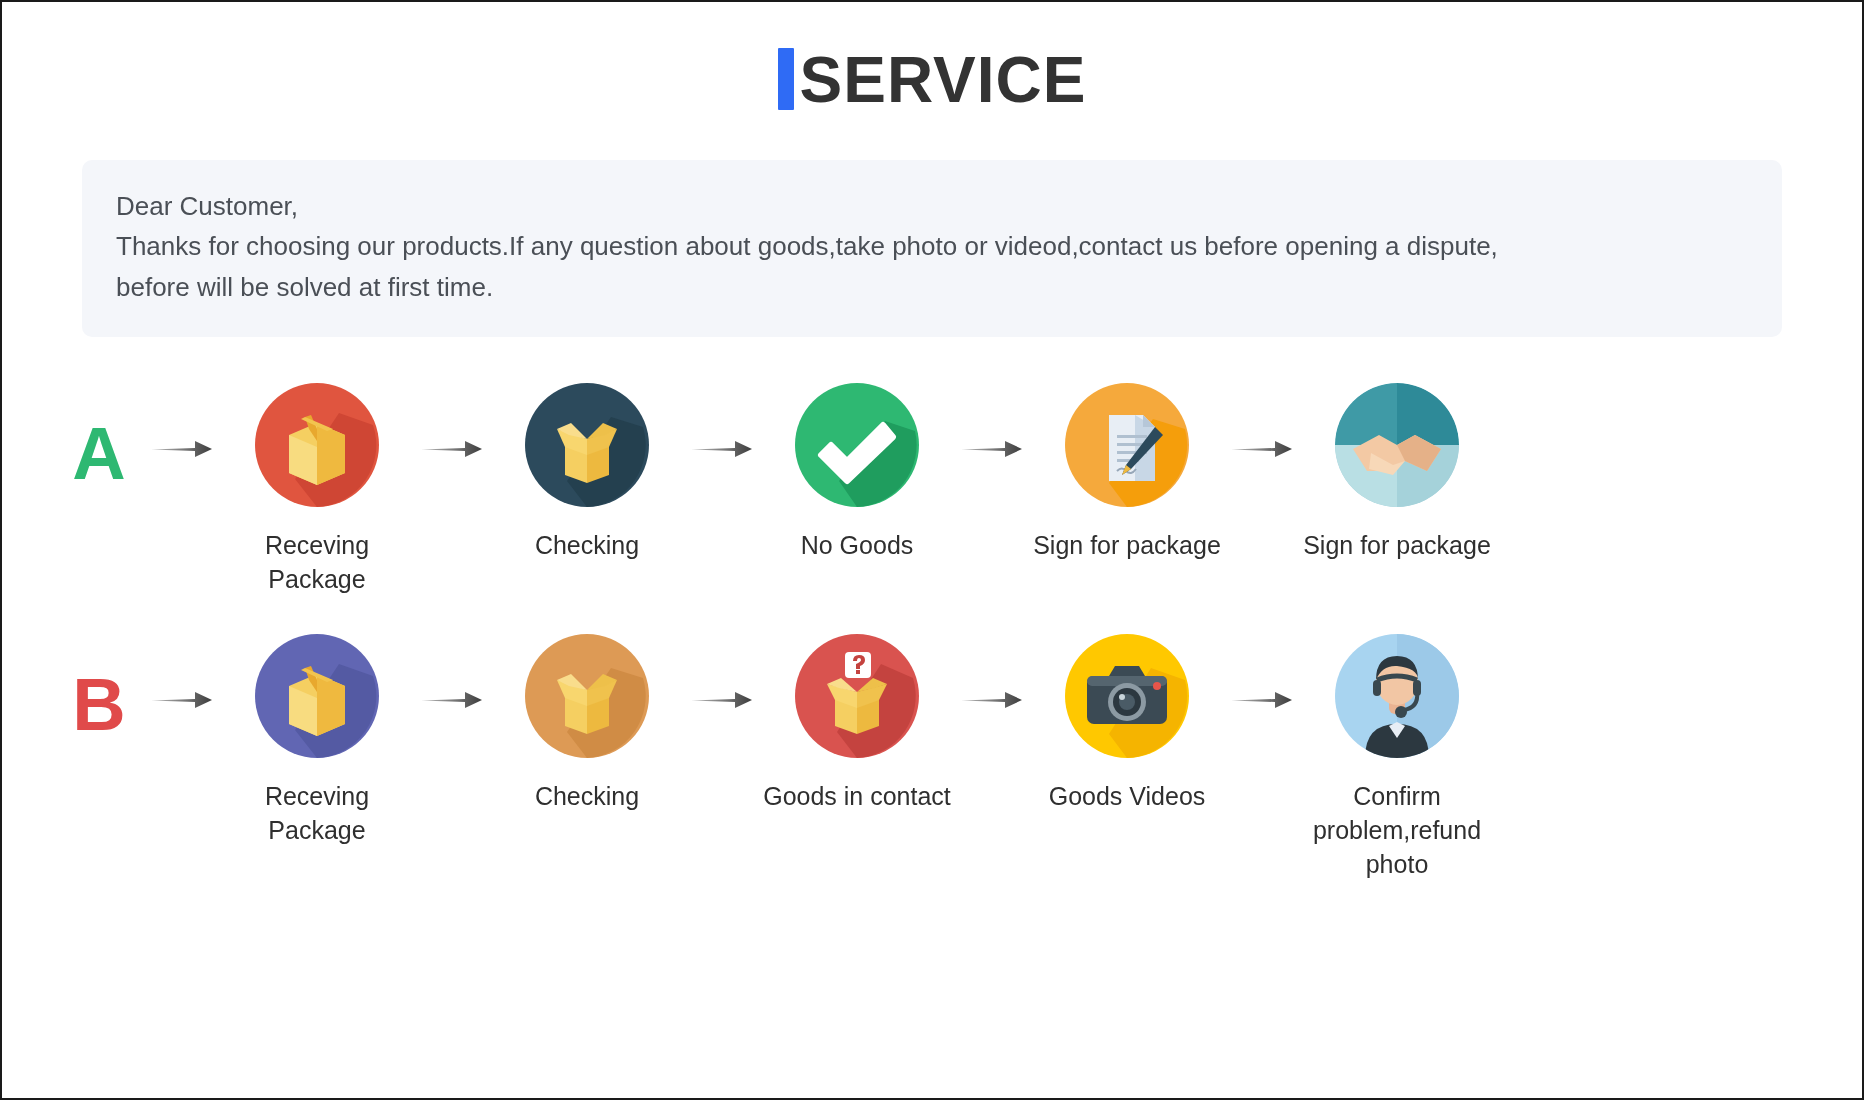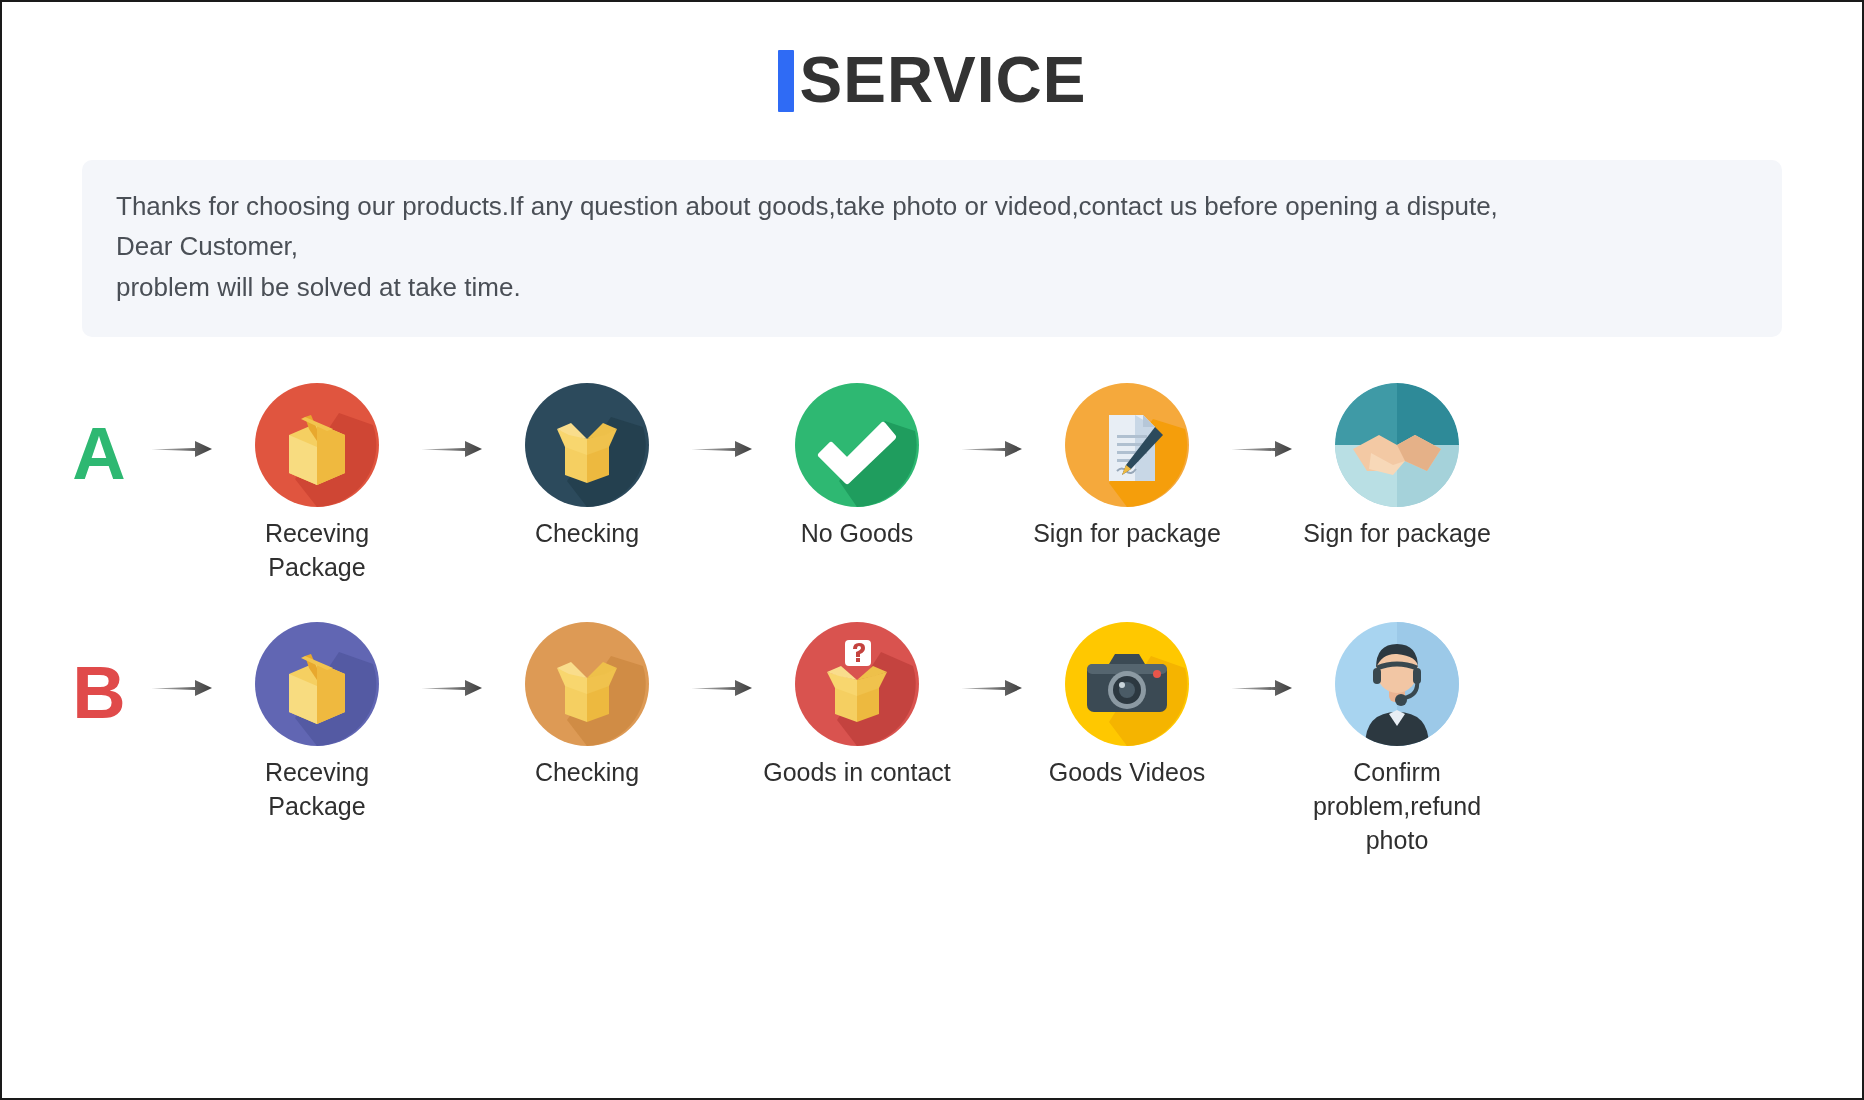--- a/index.html
+++ b/index.html
@@ -11,21 +11,21 @@
   .page {
     position: relative;
     width: 1864px; height: 1100px;
     background: #ffffff;
     border: 2px solid #1a1a1a;
     overflow: hidden;
   }
 
   
   .title-wrap {
-    display: flex; align-items: flex-end; justify-content: center;
+    display: flex; align-items: flex-start; justify-content: center;
     gap: 6px;
     padding-top: 46px;
   }
   .title-bar {
     width: 16px; height: 62px;
     background: #2f6bf5;
     border-radius: 1px;
   }
   .title-text {
     font-size: 64px;
@@ -87,42 +87,42 @@
   }
   .icon-circle {
     width: 124px; height: 124px;
     border-radius: 50%;
     position: relative;
     overflow: hidden;
     display: flex; align-items: center; justify-content: center;
   }
   .icon-circle svg { display: block; }
   .step-label {
-    margin-top: 10px;
+    margin-top: 22px;
     font-size: 25px;
     color: #2f2f2f;
     text-align: center;
     line-height: 1.35;
     max-width: 200px;
   }
 </style>
 </head>
 <body>
 
 <div class="page">
 
   <div class="title-wrap">
     <div class="title-bar"></div>
     <div class="title-text">SERVICE</div>
   </div>
 
   <div class="notice">
+    <p>Dear Customer,</p>
     <p>Thanks for choosing our products.If any question about goods,take photo or videod,contact us before opening a dispute,</p>
-    <p>Dear Customer,</p>
-    <p>problem will be solved at take time.</p>
+    <p>before will be solved at first time.</p>
   </div>
 
   <div class="rows">
 
     <div class="row">
       <div class="row-letter letter-a">A</div>
 
       <div class="arrow">
         <svg width="62" height="26" viewBox="0 0 62 26">
             <defs>

